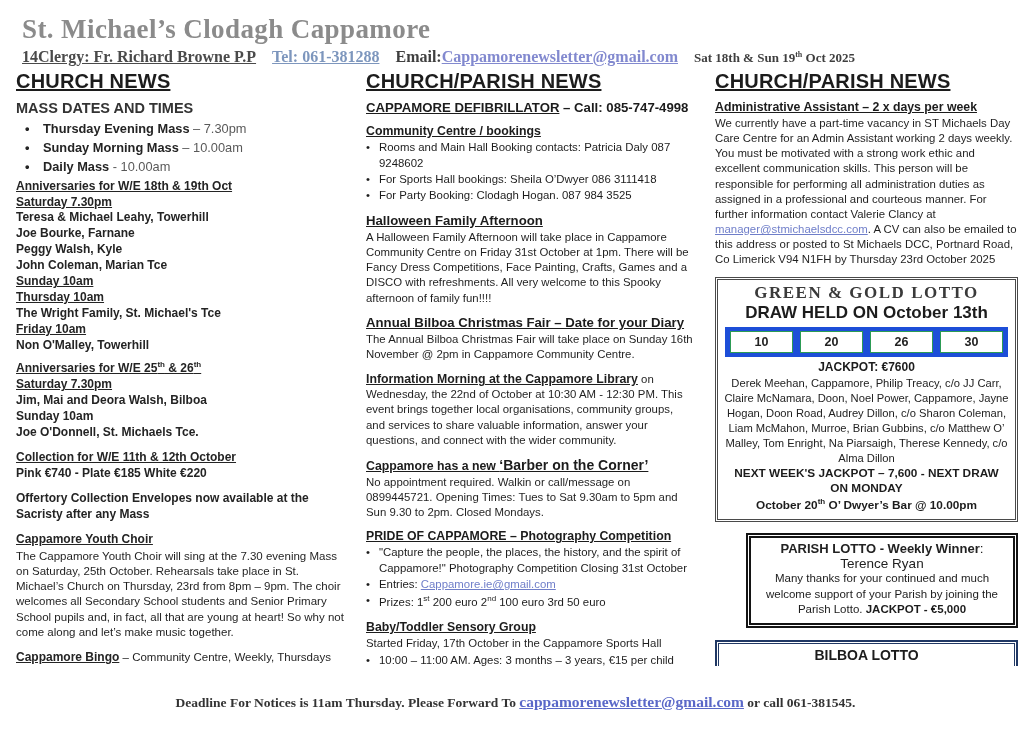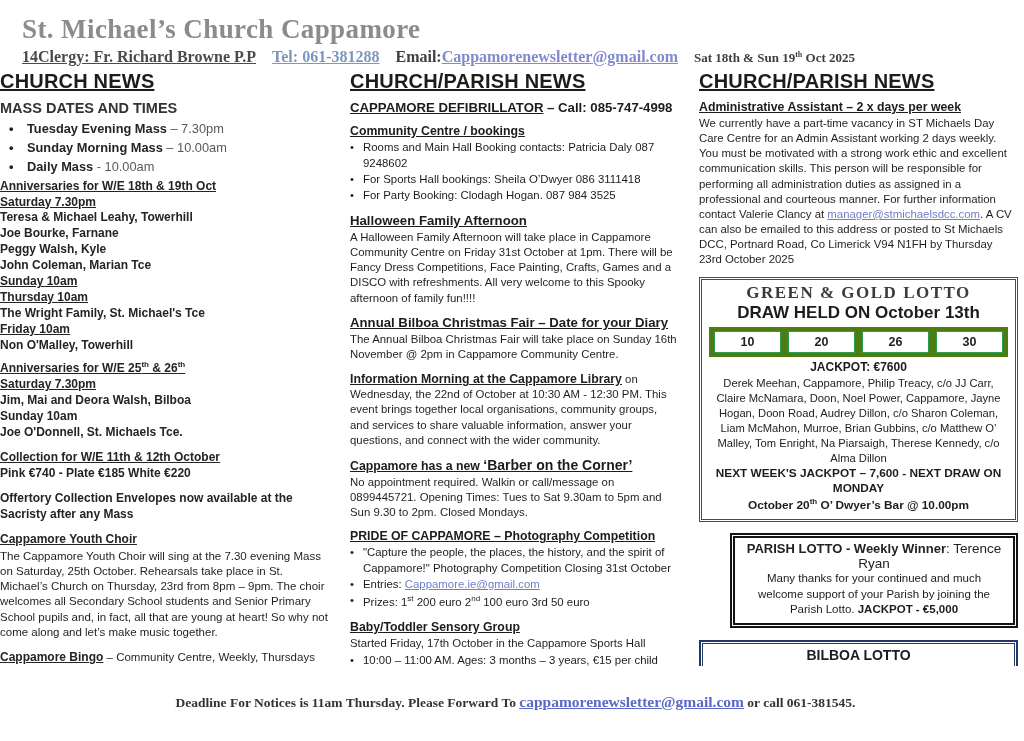--- a/index.html
+++ b/index.html
@@ -14,21 +14,21 @@
   .hdr-line { font-family:"Liberation Serif", serif; font-weight:bold; font-size:16px;
               margin-top:3px; display:flex; gap:16px; align-items:baseline; white-space:nowrap; }
   .clergy { color:#4a4a4a; text-decoration:underline; }
   .tel { color:#7d96bd; text-decoration:underline; }
   .email-label { color:#3f3f3f; }
   .email-link { color:#8289cf; text-decoration:underline; }
   .hdr-date { color:#3f3f3f; font-size:13px; }
   .sup { vertical-align:super; font-size:8px; }
 
   
-  .cols { display:flex; align-items:flex-end; padding:2px 2px 0 0; height:600px; overflow:hidden; }
+  .cols { display:flex; align-items:flex-end; padding:2px 2px 0 16px; height:600px; overflow:hidden; }
   .vdiv { width:1px; background:#9a9a9a; }
   .col { height:100%; overflow:hidden; }
   .col1 { width:336px; padding:0 8px 0 0; }
   .col2 { width:350px; padding:0 8px 0 13px; }
   .col3 { flex:1; padding:0 4px 0 11px; }
   .colhead { font-size:20px; font-weight:bold; margin:2px 0 7px; letter-spacing:.2px; }
   .colhead span { text-decoration:underline; }
 
   
   .lb   { font-weight:bold; font-size:12px; line-height:1.33; color:#242424; }
@@ -81,38 +81,38 @@
   .footer { position:absolute; left:0; right:0; bottom:30px; text-align:center;
             font-family:"Liberation Serif", serif; font-weight:bold; color:#333; font-size:13.5px;padding-left:7px; }
   .footer .email { font-size:15.5px; color:#5a68c8; text-decoration:underline; }
 </style>
 </head>
 <body>
 
 <div class="page">
 
   <div class="hdr">
-    <div class="hdr-title">St. Michael’s Church Cappamore</div>
+    <div class="hdr-title">St. Michael’s Clodagh Cappamore</div>
     <div class="hdr-line">
       <span class="clergy">14Clergy: Fr. Richard Browne P.P</span>
       <span class="tel">Tel: 061-381288</span>
       <span>
         <span class="email-label">Email:</span><a class="email-link">Cappamorenewsletter@gmail.com</a>
       </span>
       <span class="hdr-date"><span>Sat 18th &amp; Sun 19</span><span class="sup">th</span><span> Oct 2025</span></span>
     </div>
   </div>
 
   <div class="cols">
 
     <div class="col col1">
       <div class="colhead"><span>CHURCH NEWS</span></div>
       <div class="mass-head">MASS DATES AND TIMES</div>
       <ul class="mass">
-        <li><span>Tuesday Evening Mass</span><span class="r"> – 7.30pm</span></li>
+        <li><span>Thursday Evening Mass</span><span class="r"> – 7.30pm</span></li>
         <li><span>Sunday Morning Mass</span><span class="r"> – 10.00am</span></li>
         <li><span>Daily Mass</span><span class="r"> - 10.00am</span></li>
       </ul>
       <div class="lb lu">Anniversaries for W/E 18th &amp; 19th Oct</div>
       <div class="lb lu">Saturday 7.30pm</div>
       <div class="lb">Teresa &amp; Michael Leahy, Towerhill</div>
       <div class="lb">Joe Bourke, Farnane</div>
       <div class="lb">Peggy Walsh, Kyle</div>
       <div class="lb">John Coleman, Marian Tce</div>
       <div class="lb lu">Sunday 10am</div>
@@ -201,21 +201,21 @@
       <div class="colhead"><span>CHURCH/PARISH NEWS</span></div>
 
       <div class="sec">
         <div class="sec-title"><span class="t">Administrative Assistant – 2 x days per week</span></div>
         <div class="body"><span>We currently have a part-time vacancy in ST Michaels Day Care Centre for an Admin Assistant working 2 days weekly.  You must be motivated with a strong work ethic and excellent communication skills.  This person will be responsible for performing all administration duties as assigned in a professional and courteous manner.  For further information contact Valerie Clancy at </span><a class="link">manager@stmichaelsdcc.com</a><span>.  A CV can also be emailed to this address or posted to St Michaels DCC, Portnard Road, Co Limerick V94 N1FH by Thursday 23rd October 2025</span></div>
       </div>
 
       <div class="box-gg">
         <div class="gg-title">GREEN &amp; GOLD LOTTO</div>
         <div class="gg-draw">DRAW HELD ON October 13th</div>
-        <div class="gg-strip" style="background:#4d7c0f;">
+        <div class="gg-strip" style="background:#1d4ed8;">
           <div class="gg-cell">10</div>
           <div class="gg-cell">20</div>
           <div class="gg-cell">26</div>
           <div class="gg-cell">30</div>
         </div>
         <div class="gg-jackpot">JACKPOT: €7600</div>
         <div class="gg-winners">Derek Meehan, Cappamore, Philip Treacy, c/o JJ Carr, Claire McNamara, Doon, Noel Power, Cappamore, Jayne Hogan, Doon Road, Audrey Dillon, c/o Sharon Coleman, Liam McMahon, Murroe, Brian Gubbins, c/o Matthew O’ Malley, Tom Enright, Na Piarsaigh, Therese Kennedy, c/o Alma Dillon</div>
         <div class="gg-next">
           <div>NEXT WEEK'S JACKPOT – 7,600 - NEXT DRAW ON MONDAY</div>
           <div><span>October 20</span><span class="sup">th</span><span> O’ Dwyer’s Bar @ 10.00pm</span></div>

